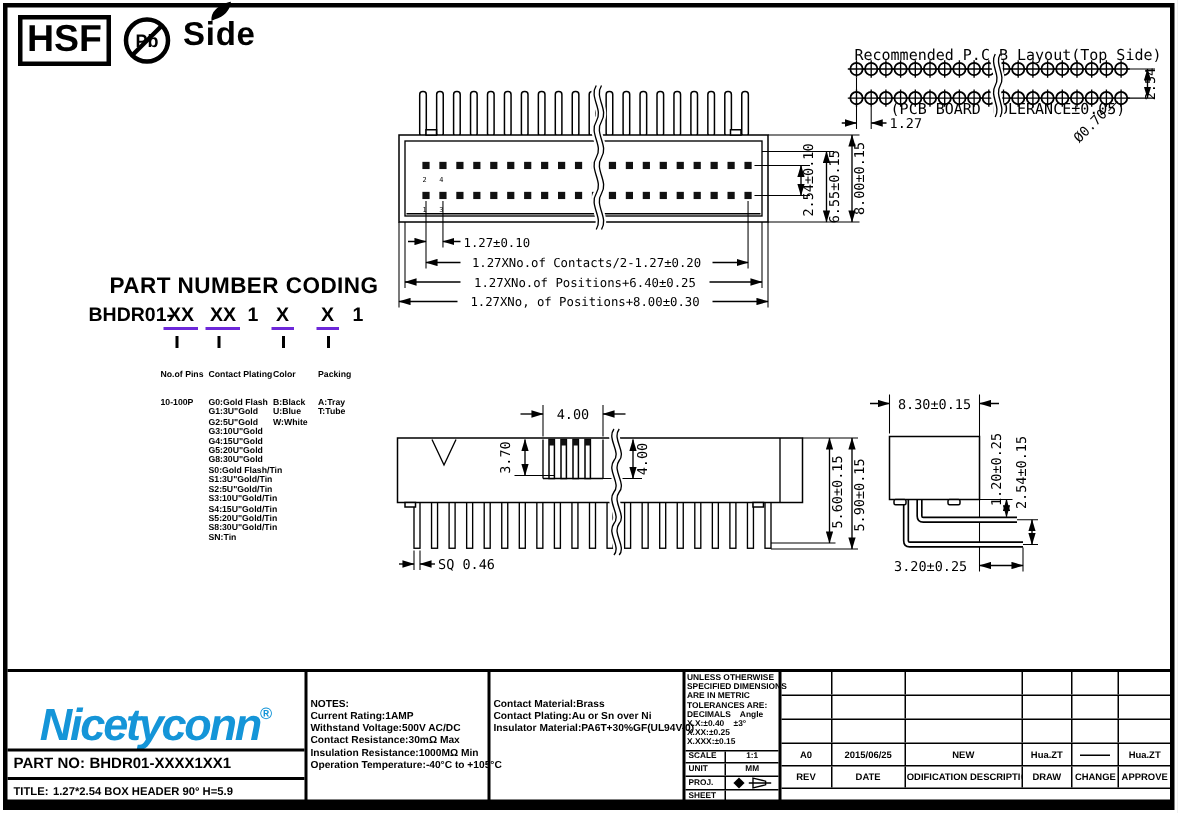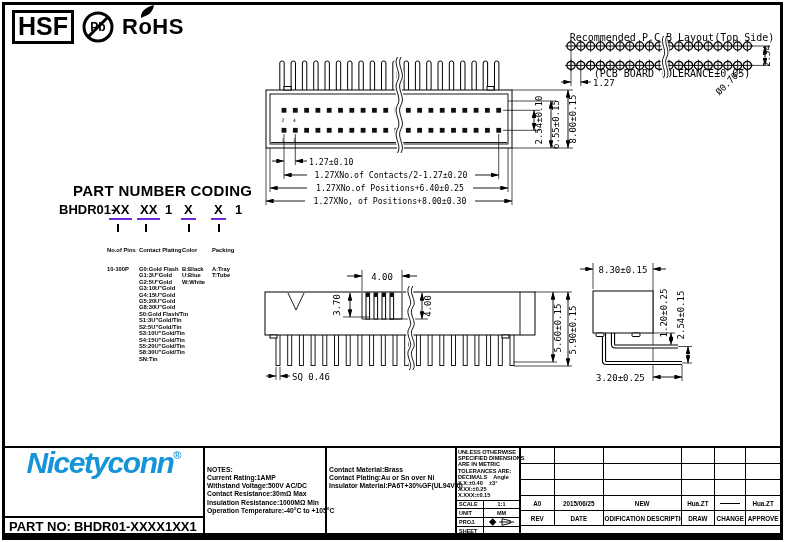--- a/index.html
+++ b/index.html
@@ -13,21 +13,21 @@
   .dimtext.sm{font-size:4.6px;}
   svg .ln{stroke:#000;stroke-width:0.9;fill:none;}
   svg .ext{stroke:#000;stroke-width:0.7;fill:none;}
   svg .thk{stroke:#000;stroke-width:1.6;fill:none;}
   svg .wh{fill:#fff;stroke:#000;stroke-width:1;}
   svg .blk{fill:#111;stroke:none;}
   svg .mask{fill:#fff;stroke:none;}
   svg .halo{stroke:#fff;stroke-width:7;fill:none;}
 
   
-  .certs{left:12px;top:10px;display:flex;align-items:center;gap:7px;}
+  .certs{left:12px;top:10px;display:flex;align-items:flex-start;gap:7px;}
   .hsf-box{border:3px solid #000;font-size:25px;font-weight:600;padding:1px 3px 2px;letter-spacing:0;line-height:1;}
   .rohs{position:relative;font-size:22px;font-weight:800;letter-spacing:0.5px;}
   .rohs svg{position:absolute;left:17px;top:-9px;}
 
   
   .pcbtitle{left:560px;top:8px;width:224px;text-align:center;font-family:"DejaVu Sans Mono",monospace;font-size:10px;line-height:12px;white-space:pre;}
 
   
   .pnc{left:35px;top:182px;width:245px;margin-left:24px;}
   .pnc-title{font-size:15px;font-weight:700;letter-spacing:0.3px;margin-left:14px;}
@@ -36,24 +36,24 @@
   .pnc-x{border-bottom:2px solid #6d28d9;padding:0 3px;}
   .pnc-leader{position:absolute;width:1.5px;background:#000;height:8px;}
   .pnc-col{position:absolute;font-size:5.8px;line-height:6.4px;font-weight:600;white-space:pre;}
   .pnc-col .hd{font-weight:700;}
 
   
   .titleblock{left:5px;right:5px;top:446px;height:89px;border-top:2px solid #000;display:flex;z-index:4;background:#fff;box-sizing:border-box;}
   .tb-col{box-sizing:border-box;height:100%;}
   .tb-note{font-size:6.8px;line-height:8.3px;font-weight:600;padding:1px 2px;white-space:pre;}
   .col-logo{width:200px;border-right:2px solid #000;display:flex;flex-direction:column;}
-  .logo-cell{flex:1;display:flex;align-items:flex-start;justify-content:center;}
+  .logo-cell{flex:1;display:flex;align-items:flex-end;justify-content:center;}
   .logo-text{font-size:30px;font-weight:800;font-style:italic;letter-spacing:-1.5px;color:#1595d8;line-height:1;}
   .logo-reg{font-size:11px;vertical-align:14px;font-style:normal;letter-spacing:0;}
-  .pn-row{height:19px;border-top:2px solid #000;display:flex;align-items:center;gap:3px;padding-left:4px;font-size:13px;font-weight:700;box-sizing:border-box;}
+  .pn-row{height:19px;border-top:2px solid #000;display:flex;align-items:center;gap:3px;padding-left:4px;font-size:10px;font-weight:700;box-sizing:border-box;}
   .ti-row{height:17px;border-top:2px solid #000;display:flex;align-items:center;gap:3px;padding-left:4px;font-size:7.5px;font-weight:700;box-sizing:border-box;}
   .col-notes{width:122px;border-right:2px solid #000;}
   .col-mat{width:130px;border-right:2px solid #000;}
   .col-tol{width:64px;border-right:2px solid #000;display:flex;flex-direction:column;}
   .tol-text{font-size:5.6px;line-height:6.2px;font-weight:600;padding:1px 1px;white-space:pre;flex:0 0 50px;box-sizing:border-box;}
   .tol-row{height:9.5px;border-top:1px solid #000;display:flex;box-sizing:border-box;}
   .tol-row .lab{width:27px;border-right:1px solid #000;font-size:5.5px;font-weight:700;padding-left:2px;display:flex;align-items:center;box-sizing:border-box;}
   .tol-row .val{flex:1;font-size:5.5px;font-weight:700;display:flex;align-items:center;justify-content:center;}
   .col-rev{flex:1;display:flex;flex-direction:column;}
   .rrow{display:flex;border-bottom:1px solid #000;box-sizing:border-box;}
@@ -92,21 +92,21 @@
   </svg>
 
   <div class="abs certs">
     <div class="hsf-box"><span>HSF</span></div>
     <svg width="34" height="34">
       <circle cx="17" cy="17" r="14" fill="none" stroke="#000" stroke-width="3"></circle>
       <text x="17" y="21" text-anchor="middle" font-size="12" font-weight="bold" font-family="Liberation Sans, sans-serif">Pb</text>
       <line x1="7" y1="27" x2="27" y2="7" stroke="#000" stroke-width="3"></line>
     </svg>
     <div class="rohs">
-      <span>RoHS</span>
+      <span>Side</span>
       <svg width="18" height="14" viewBox="0 0 18 14">
         <path d="M2,13 Q1,4 15,0 Q14,9 4,12 Z" fill="#000"></path>
       </svg>
     </div>
   </div>
 
   <div class="abs pcbtitle">
     <div>Recommended P.C.B Layout(Top Side)</div>
     <div>(PCB BOARD TOLERANCE±0.05)</div>
   </div>
@@ -501,20 +501,24 @@
 
   <div class="abs titleblock">
     <div class="tb-col col-logo">
       <div class="logo-cell">
         <span class="logo-text"><span>Nicetyconn</span><span class="logo-reg">®</span></span>
       </div>
       <div class="pn-row">
         <span>PART NO:</span>
         <span>BHDR01-XXXX1XX1</span>
       </div>
+      <div class="ti-row">
+        <span>TITLE:</span>
+        <span>1.27*2.54 BOX HEADER 90°  H=5.9</span>
+      </div>
     </div>
     <div class="tb-col col-notes tb-note">
       <div>NOTES:
 Current Rating:1AMP
 Withstand Voltage:500V AC/DC
 Contact Resistance:30mΩ Max
 Insulation Resistance:1000MΩ Min
 Operation Temperature:-40°C to +105°C</div>
     </div>
     <div class="tb-col col-mat tb-note">

